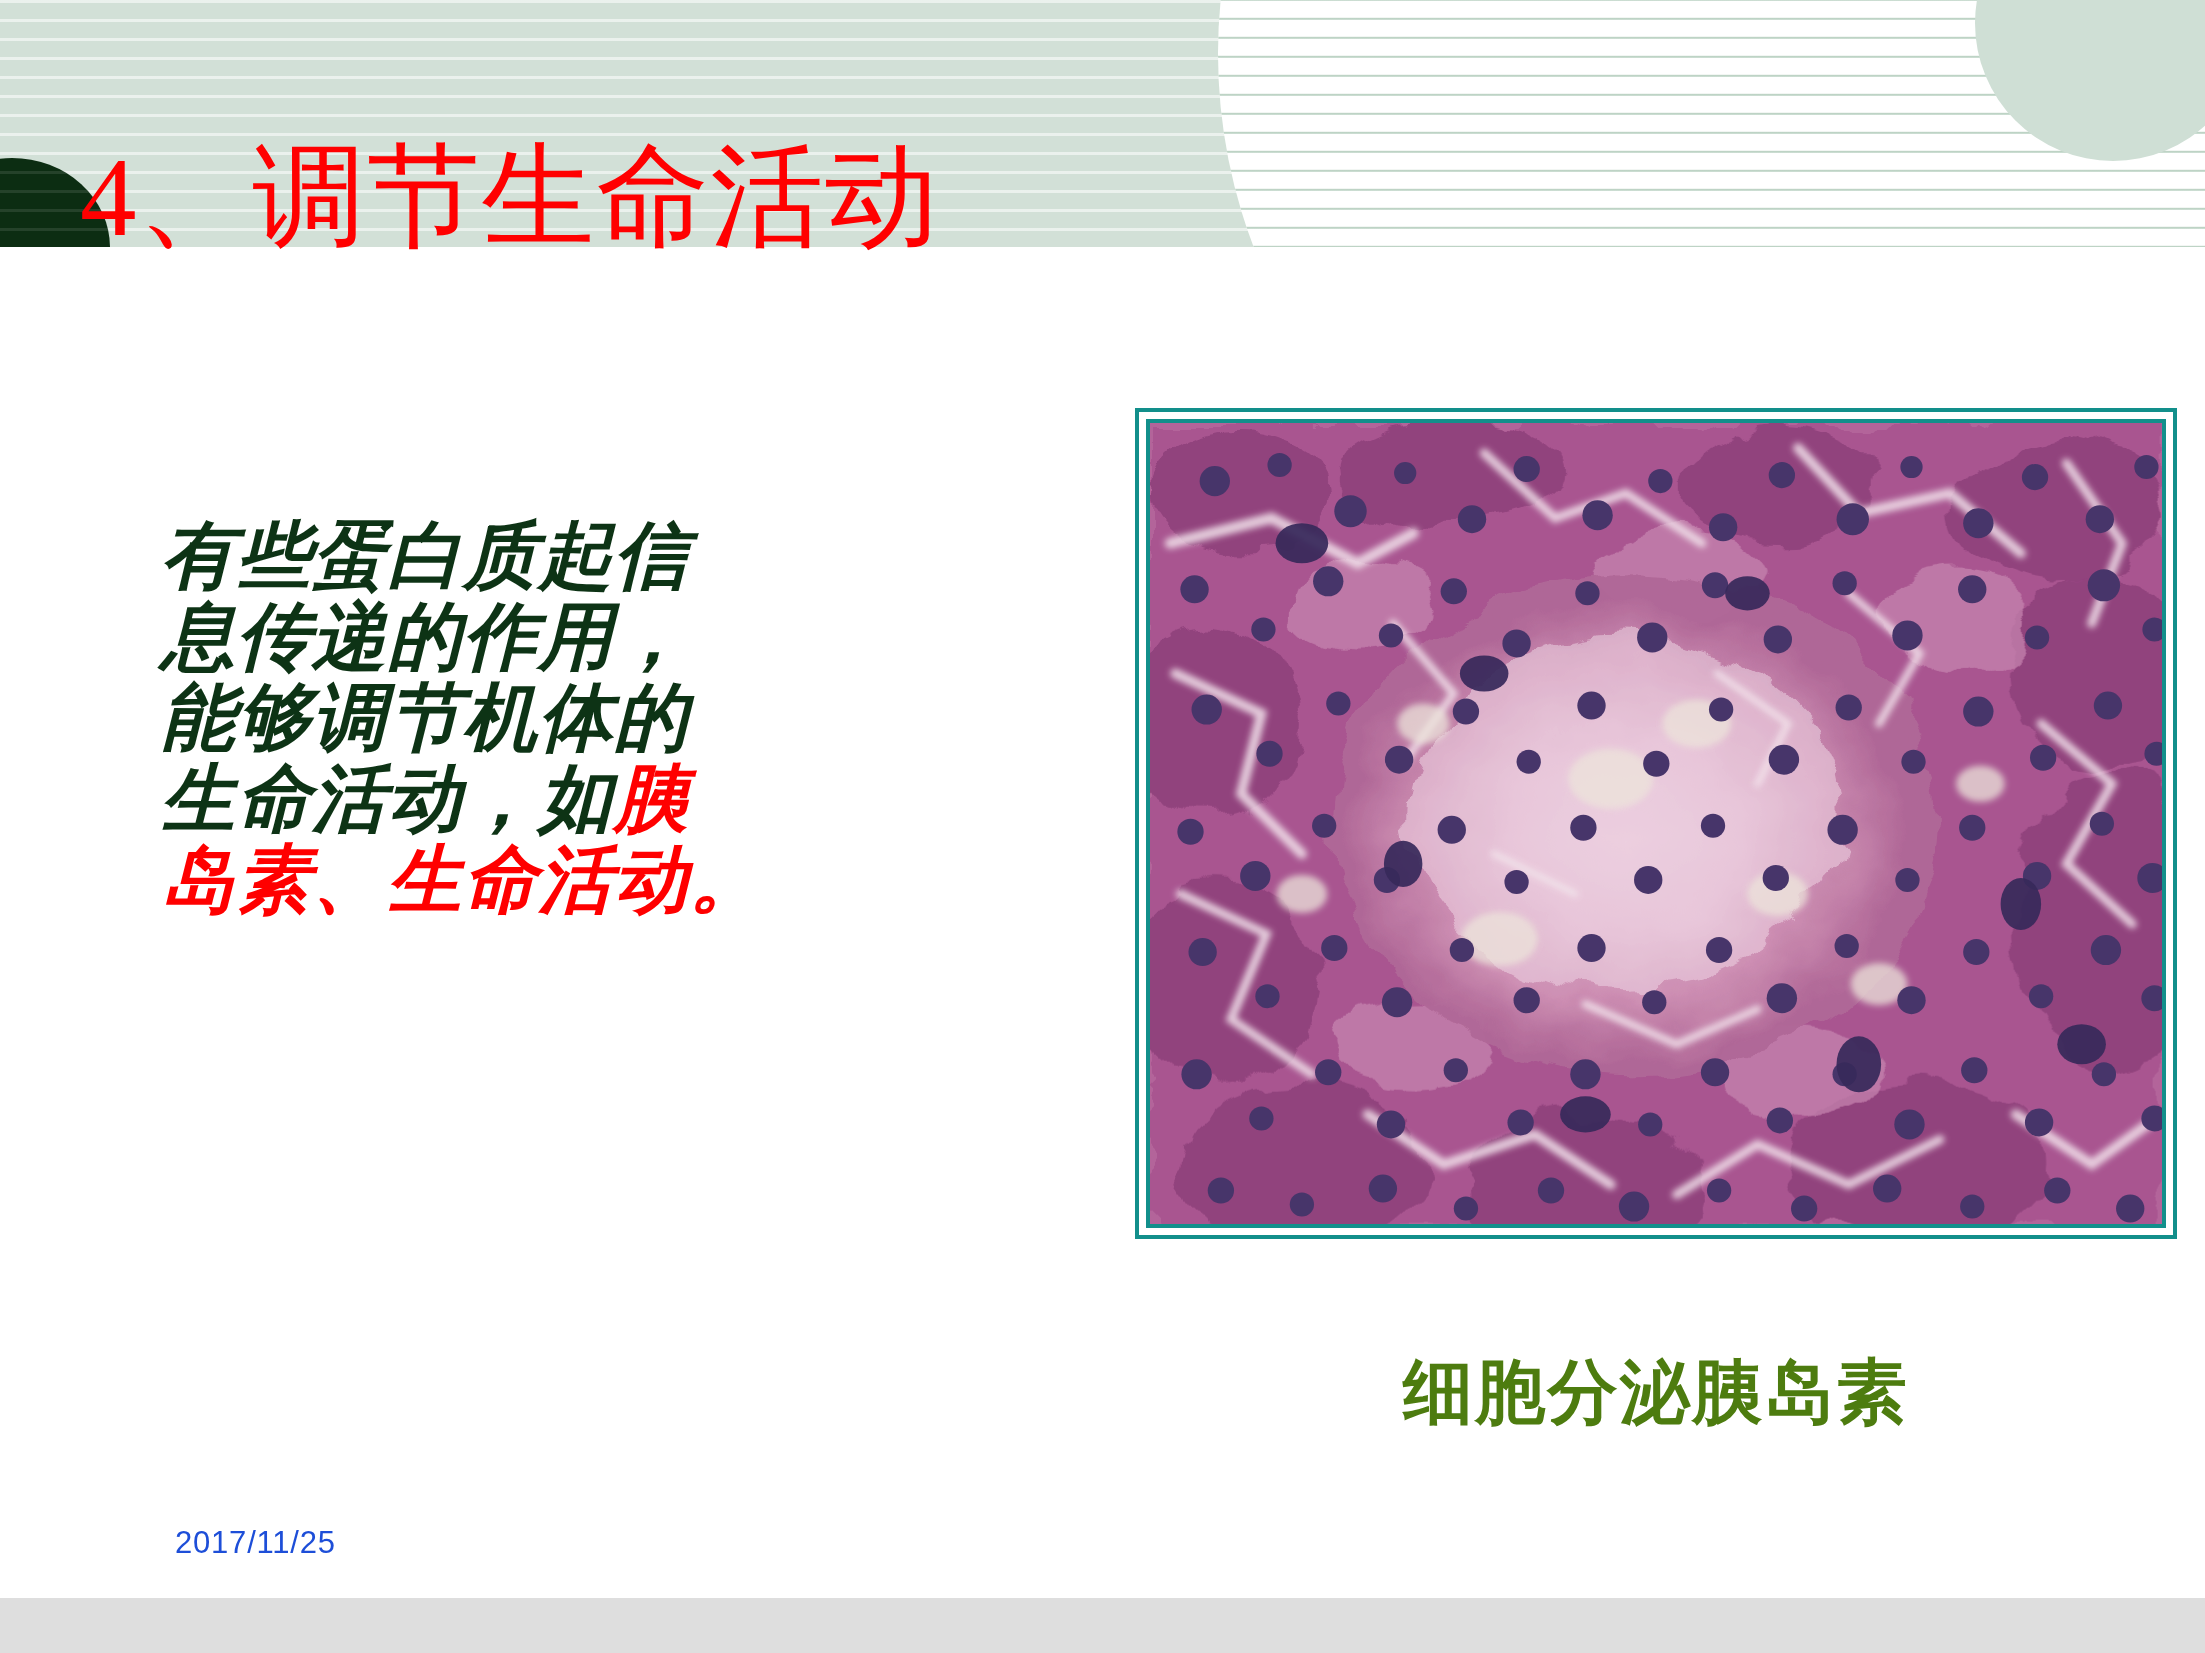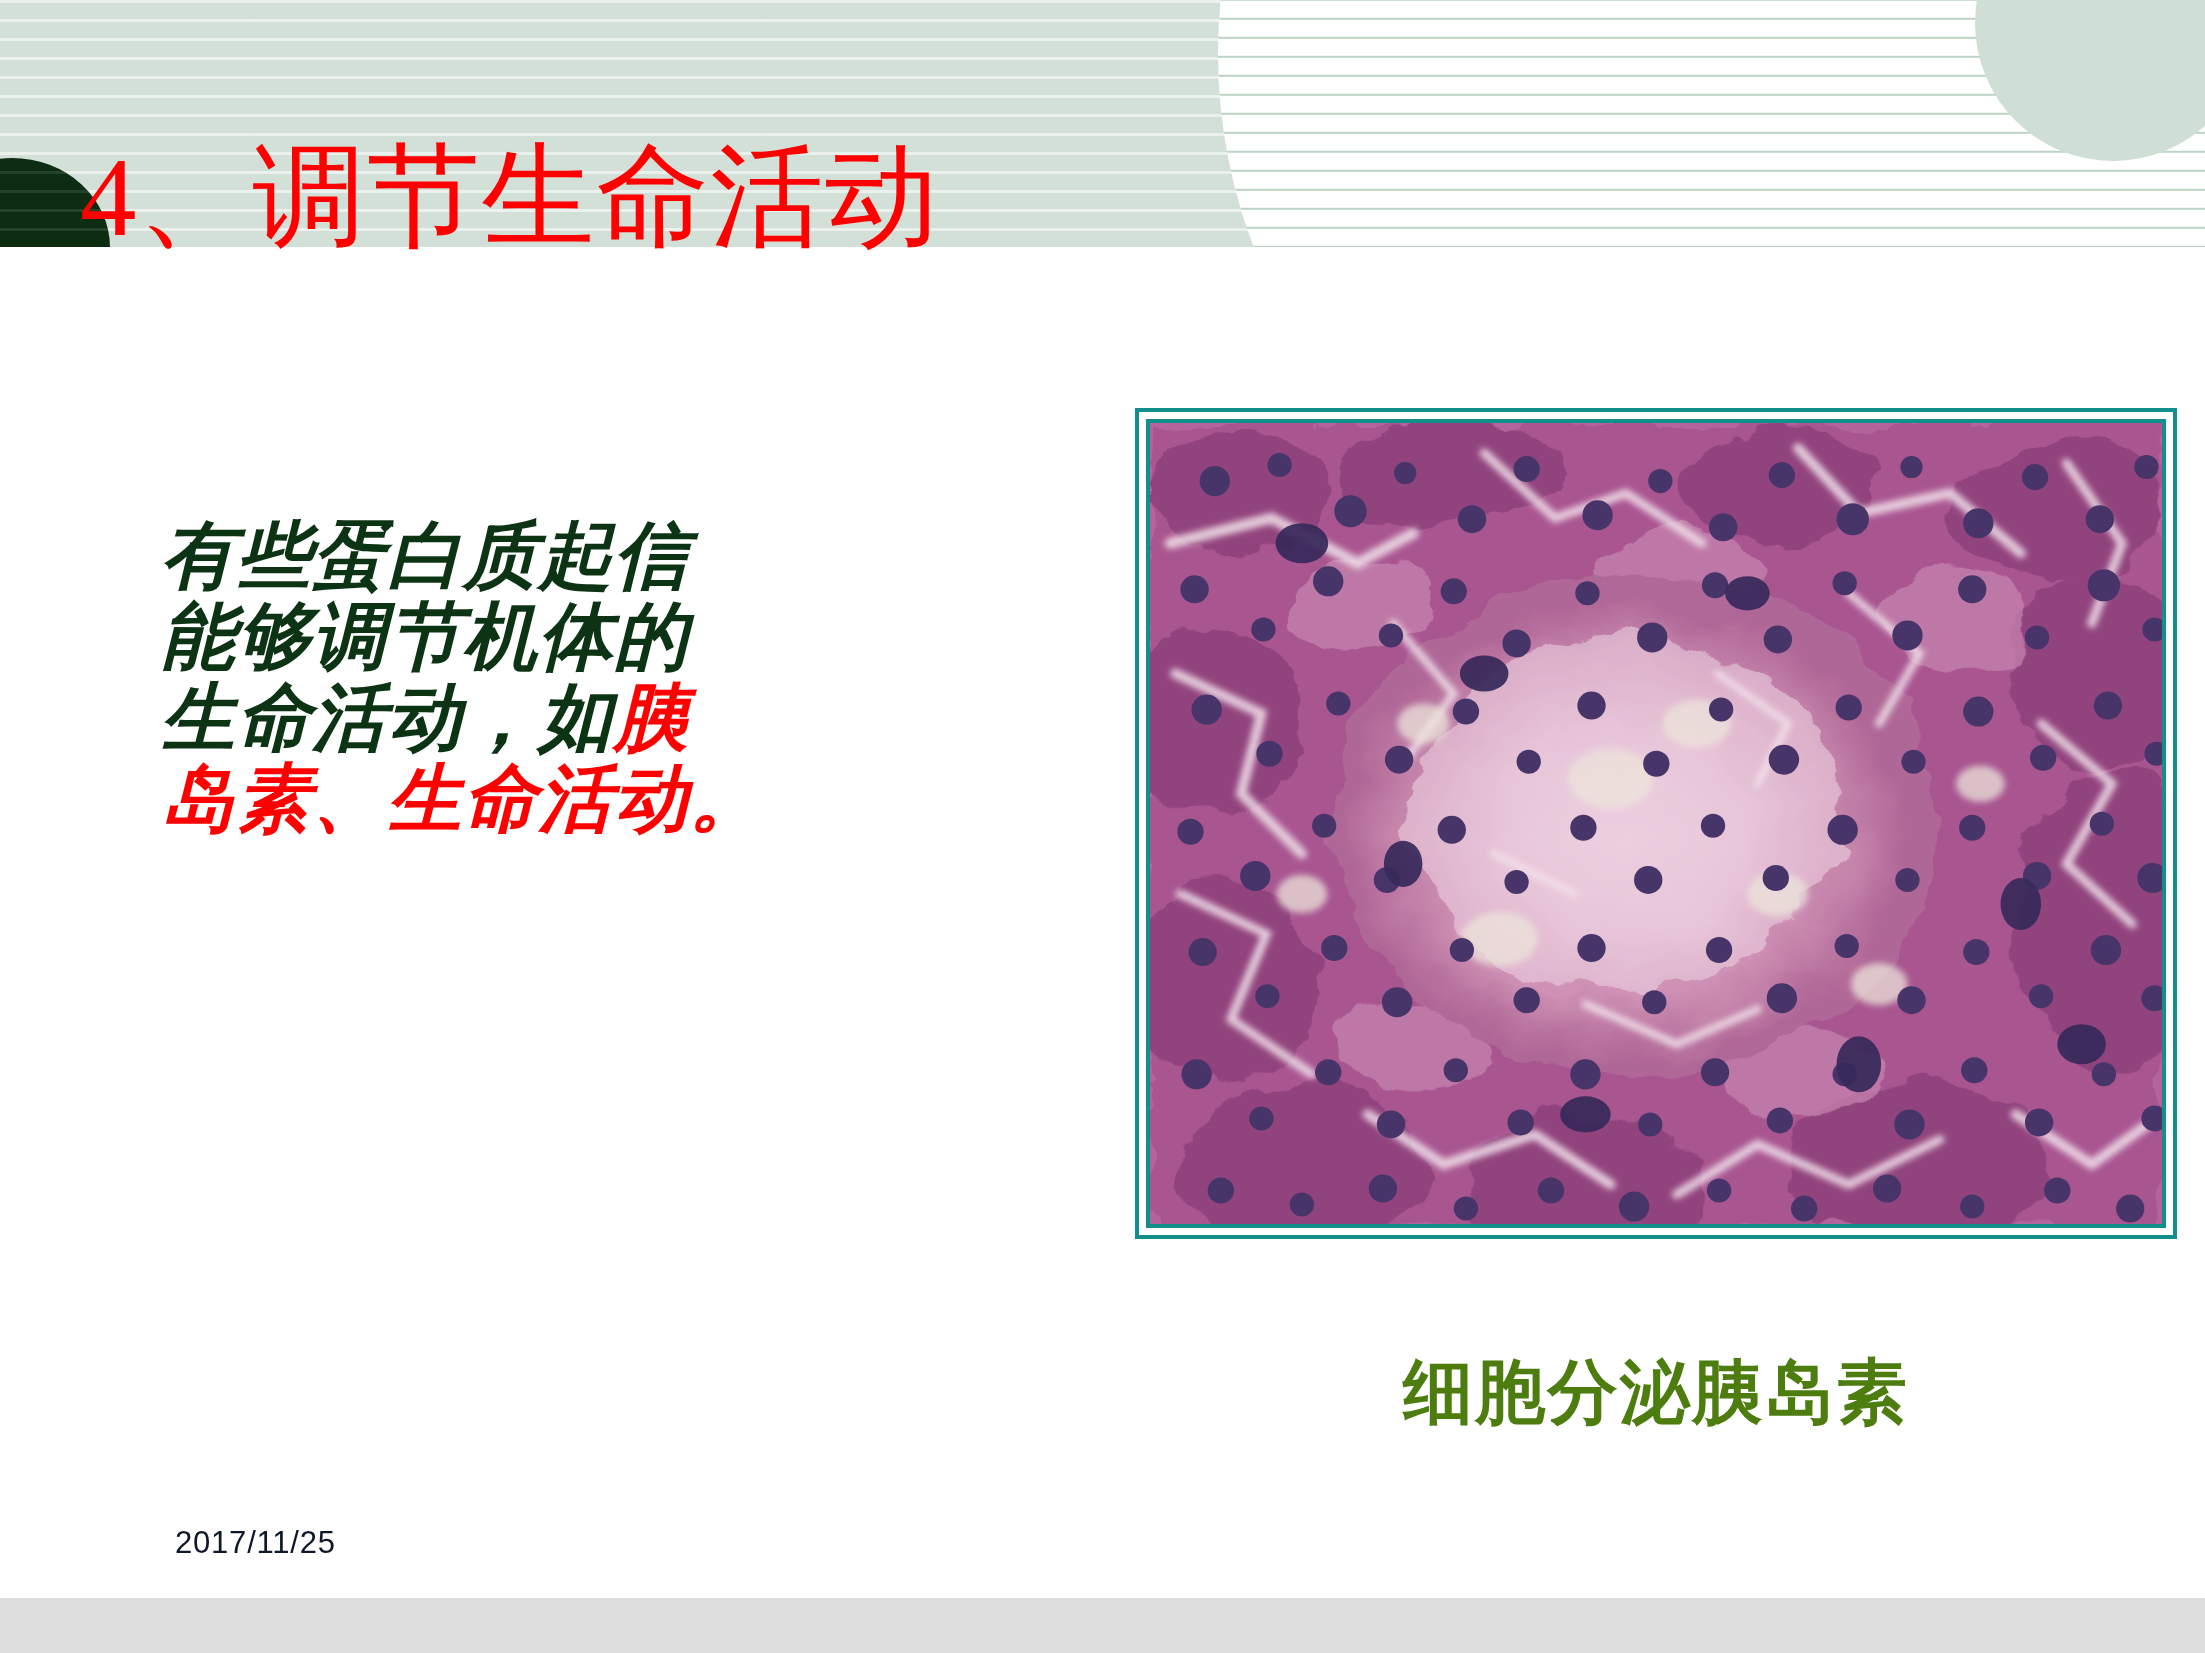--- a/index.html
+++ b/index.html
@@ -191,21 +191,21 @@
     white-space: nowrap;
   }
 
   
   #footer-date {
     position: absolute;
     left: 175px;
     top: 1525px;
     font-family: "Liberation Sans", "DejaVu Sans", sans-serif;
     font-size: 31px;
-    color: #0f172a;
+    color: #1d4ed8;
     letter-spacing: 0.8px;
   }
 
   
   #bottom-bar {
     position: absolute;
     left: 0;
     top: 1598px;
     width: 2205px;
     height: 56px;
@@ -228,20 +228,21 @@
 
     <div id="title-dome">
       <div id="title-dome-stripes"></div>
     </div>
   </div>
 
   <div id="slide-title">4、调节生命活动</div>
 
   <div id="body-text">
     <div>有些蛋白质起信</div>
+    <div>息传递的作用，</div>
     <div>能够调节机体的</div>
     <div><span>生命活动，如</span><span class="hl">胰</span></div>
     <div class="hl">岛素、生命活动。</div>
   </div>
 
   <div id="figure">
     <div id="figure-frame-outer"></div>
     <div id="figure-frame-inner">
 
       <svg id="histology" viewBox="0 0 1000 800" preserveAspectRatio="none" xmlns="http://www.w3.org/2000/svg">

